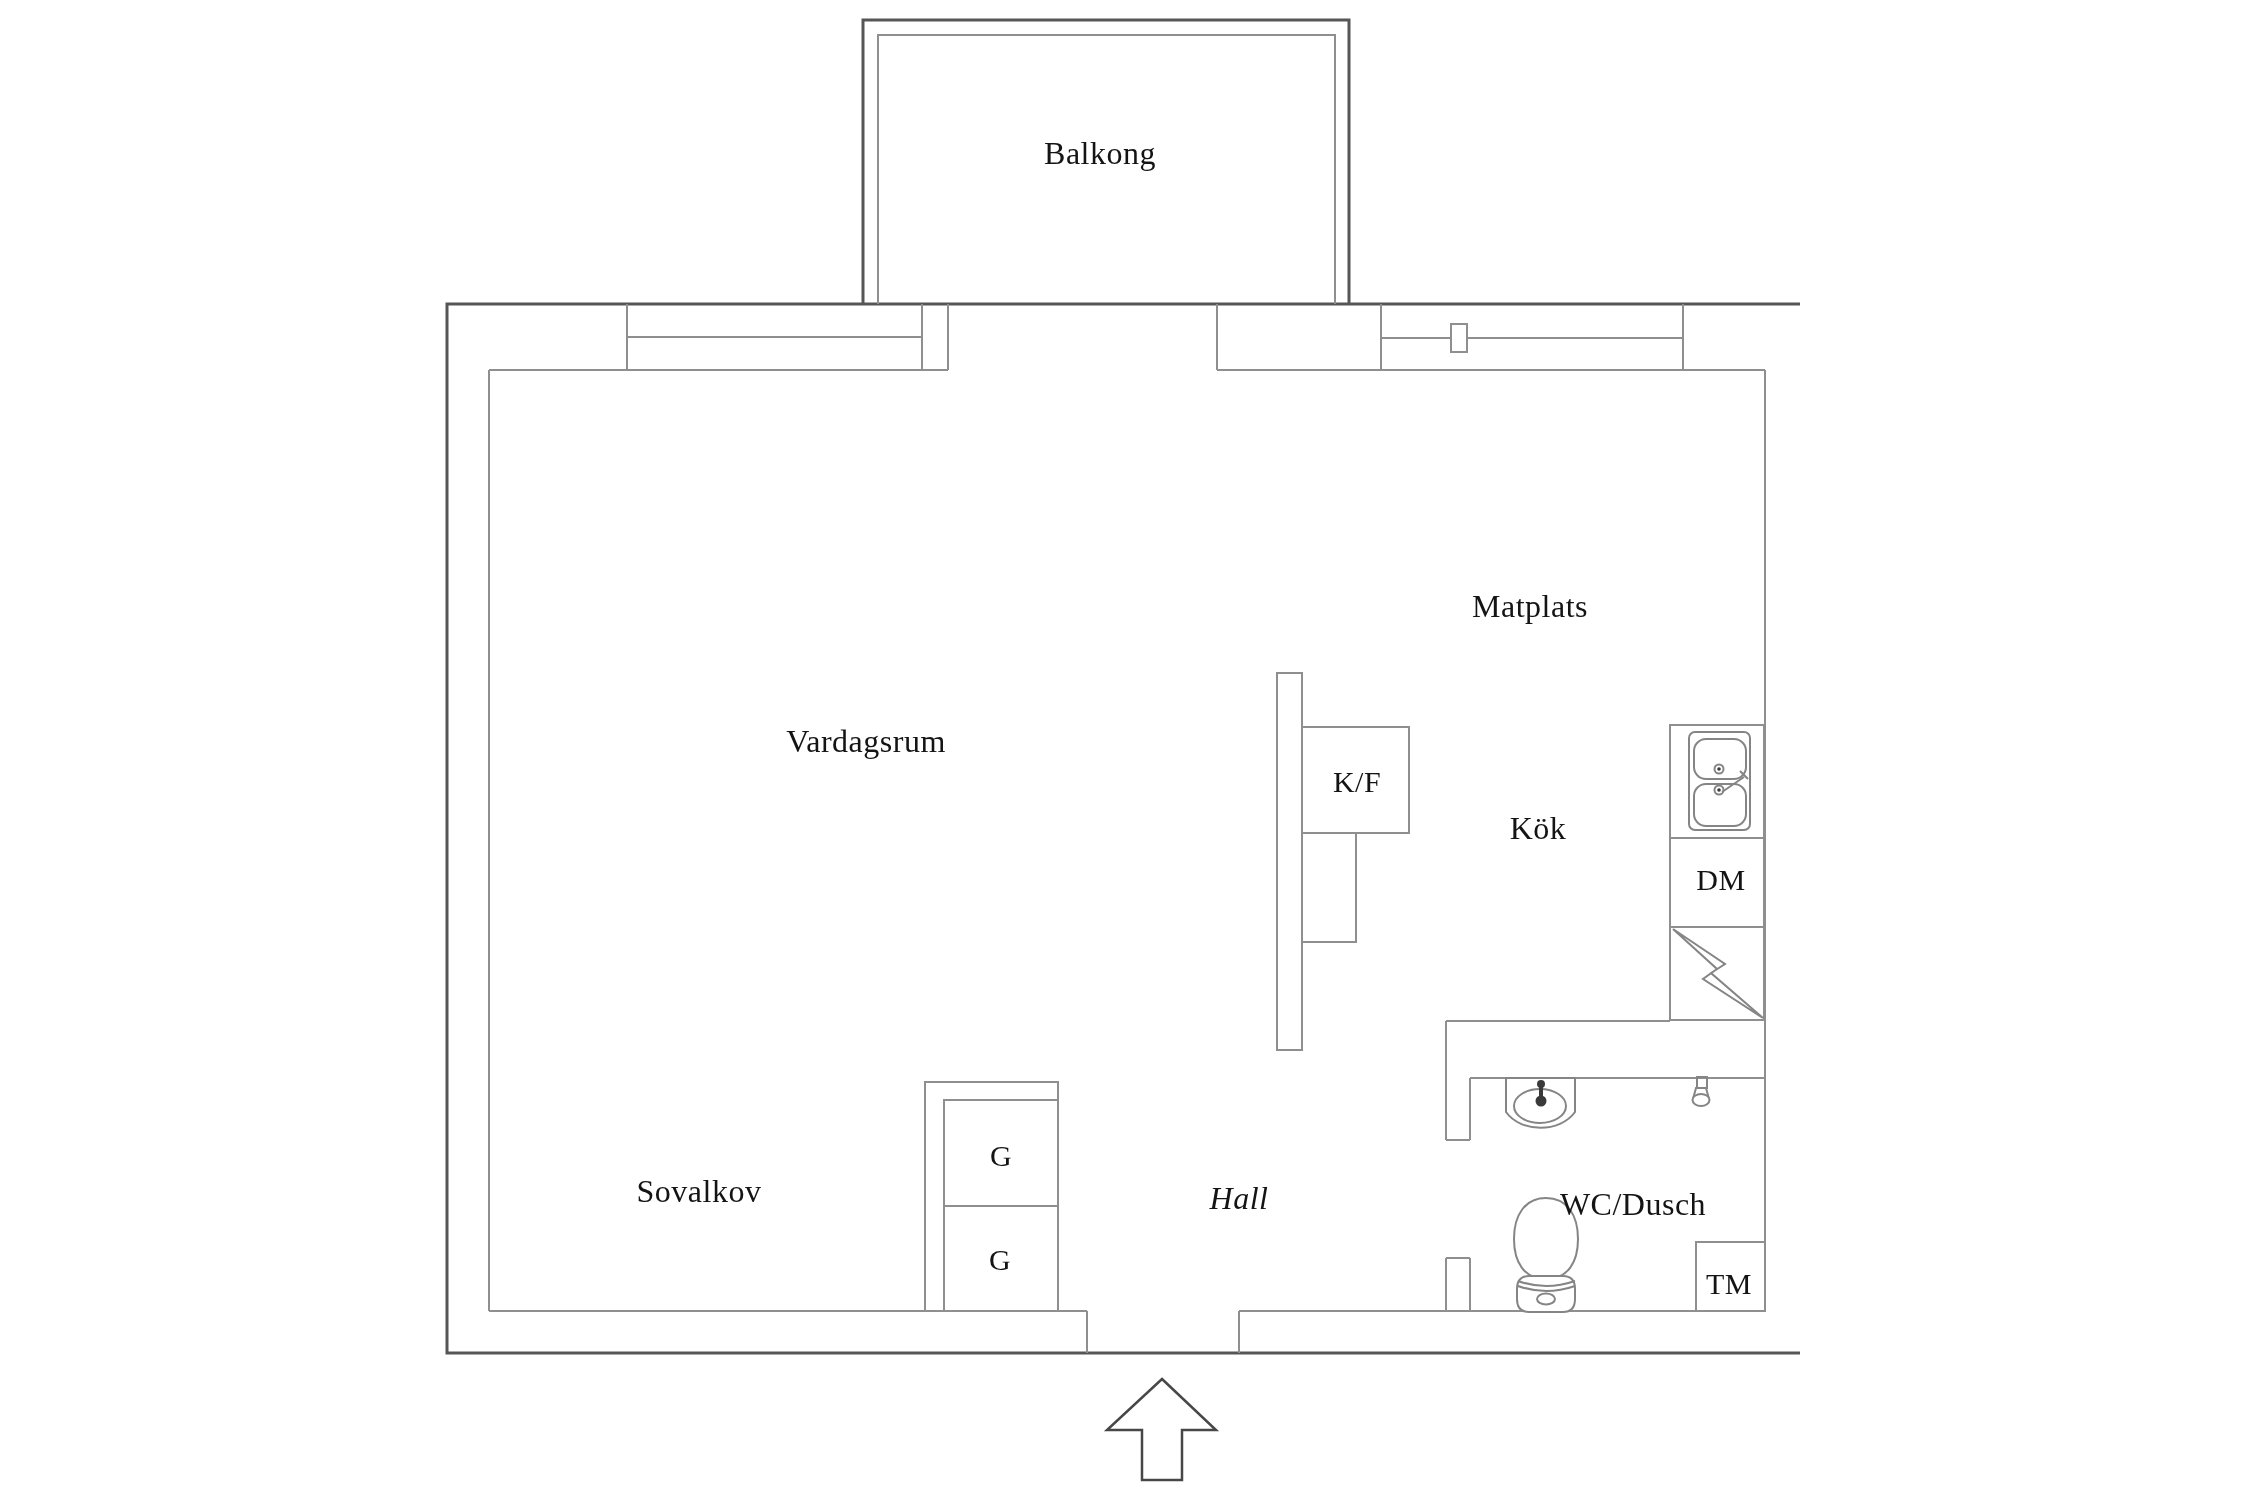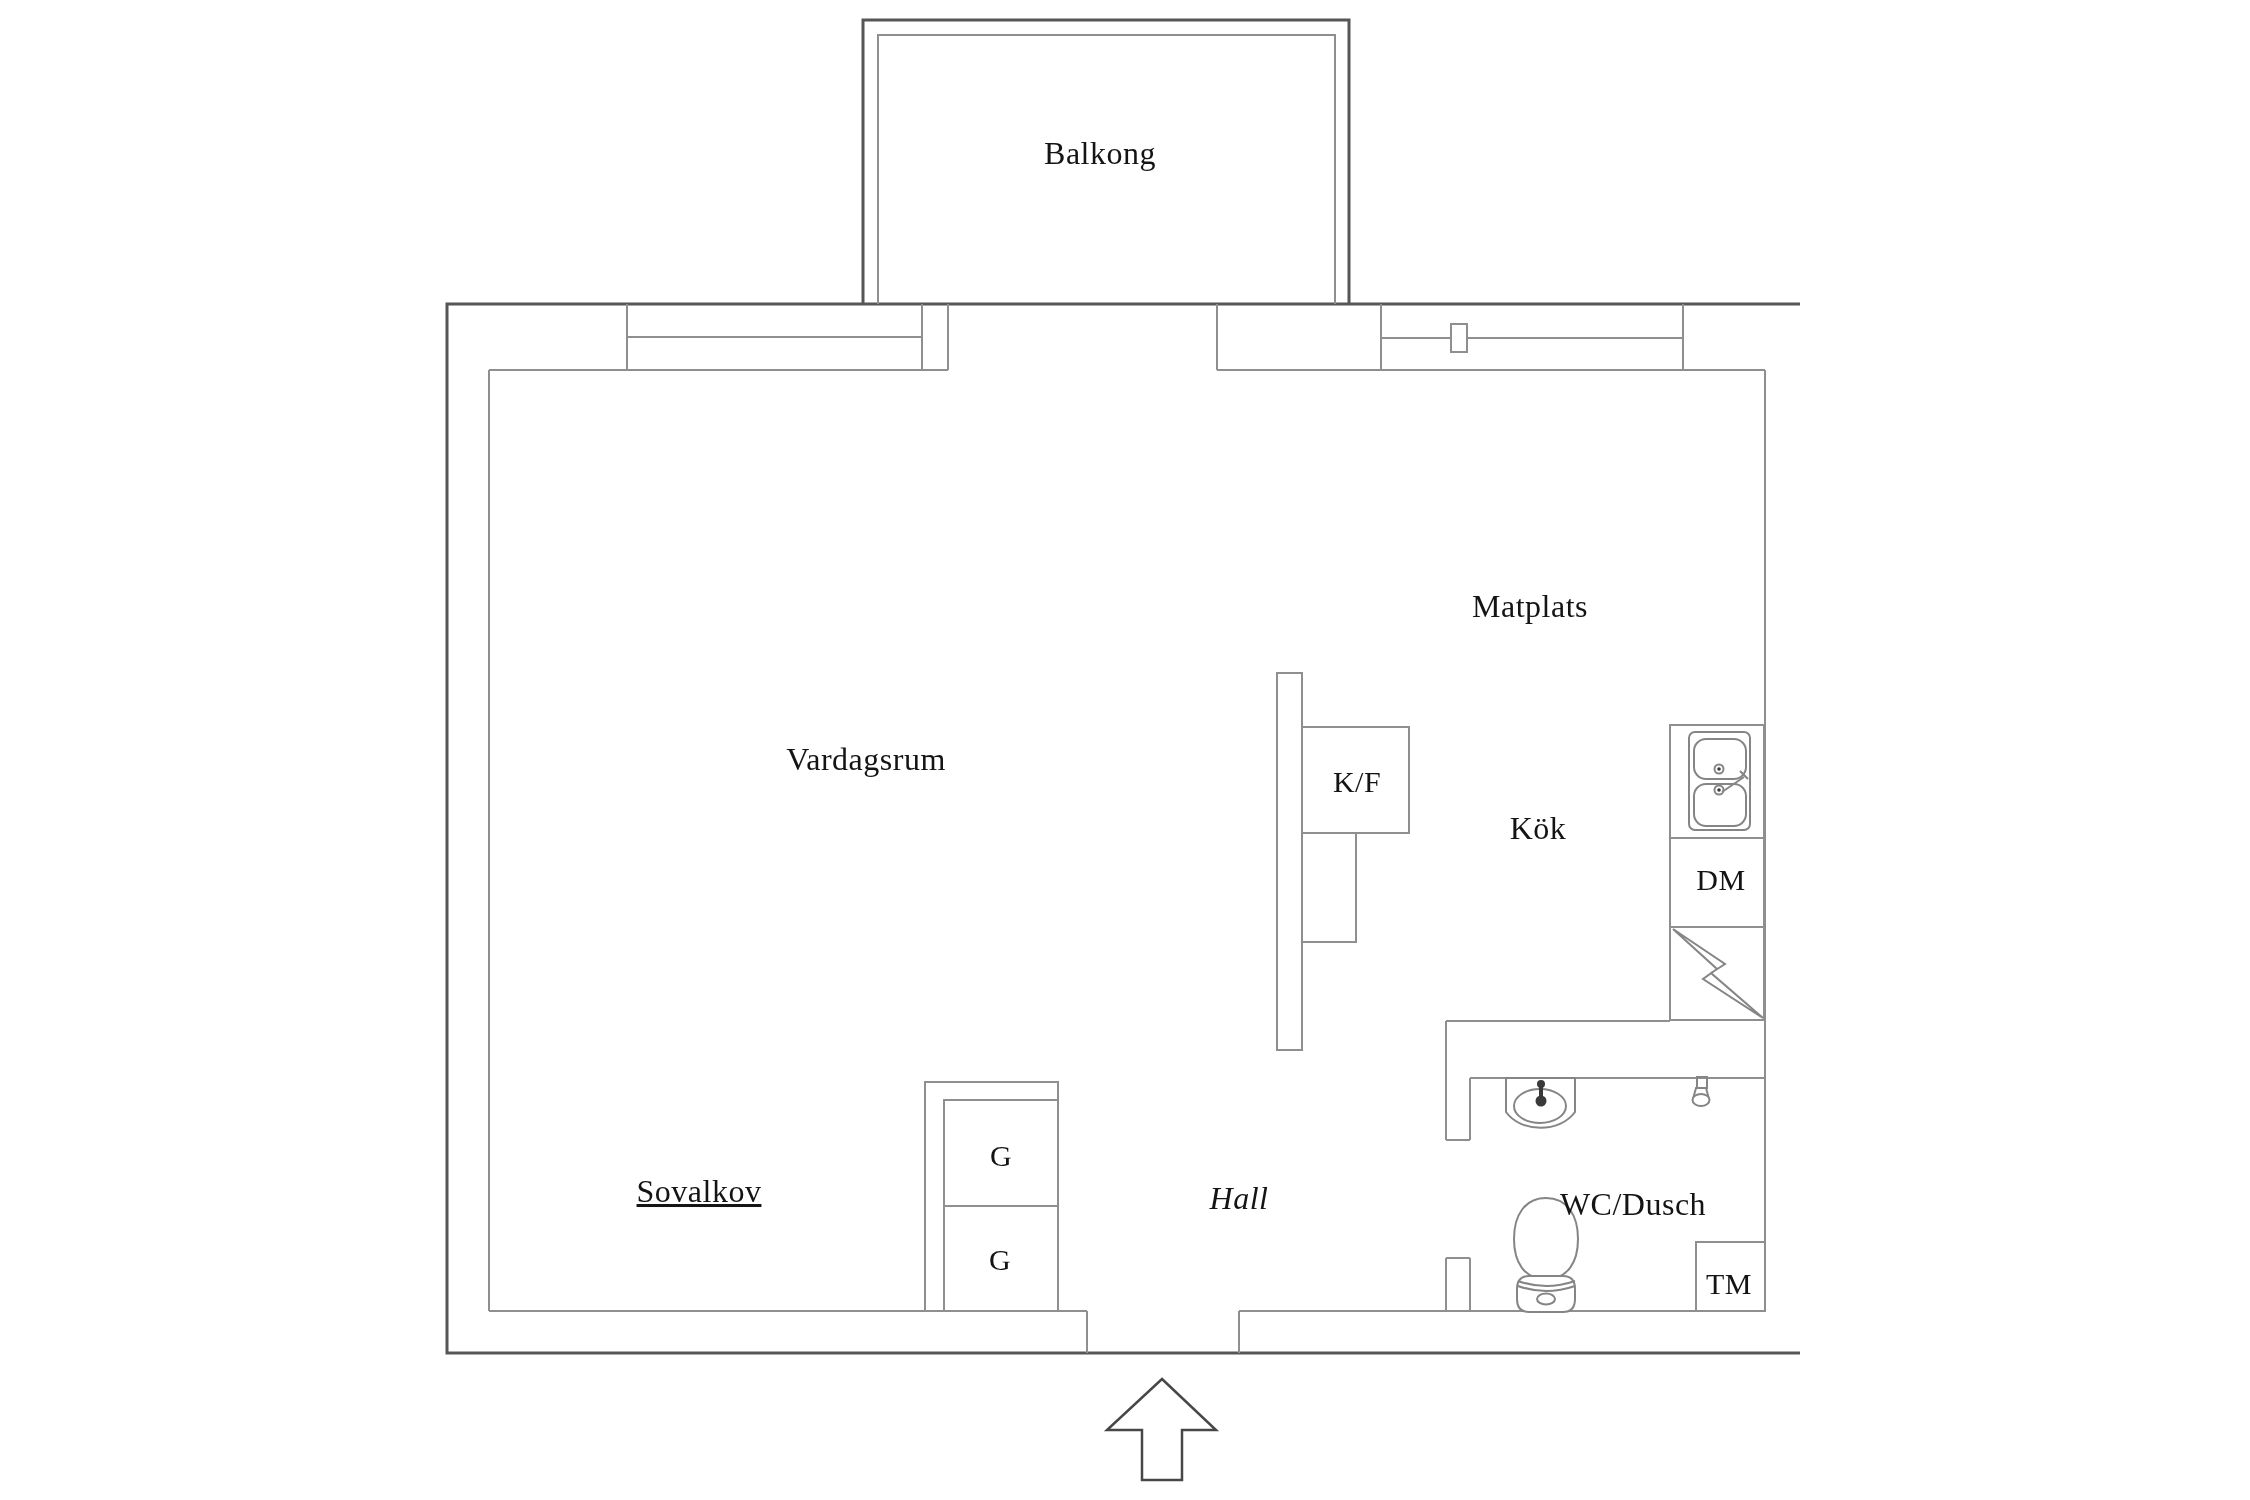--- a/index.html
+++ b/index.html
@@ -127,23 +127,23 @@
       <path class="thin" d="M944,1206 L1057,1206"></path>
     </g>
 
     <g>
       <polygon class="dark" points="1162,1379 1216,1430 1182,1430 1182,1480 1142,1480 1142,1430 1107,1430"></polygon>
     </g>
   </svg>
 
   <div class="lbl" style="left:1100px;top:155px;">Balkong</div>
   <div class="lbl" style="left:1530px;top:560px;margin-top:48px;">Matplats</div>
-  <div class="lbl" style="left:866px;top:761px;">Vardagsrum</div>
+  <div class="lbl" style="left:866px;top:743px;">Vardagsrum</div>
   <div class="lbl" style="left:1538px;top:830px;">Kök</div>
-  <div class="lbl" style="left:699px;top:1193px;text-decoration:underline;">Sovalkov</div>
+  <div class="lbl" style="left:699px;top:1193px;">Sovalkov</div>
   <div class="lbl" style="left:1239px;top:1200px;font-style:italic;">Hall</div>
   <div class="lbl" style="left:1633px;top:1198px;margin-top:8px;">WC/Dusch</div>
 
   <div class="lbl small" style="left:1357px;top:783px;">K/F</div>
   <div class="lbl small" style="left:1721px;top:881px;">DM</div>
   <div class="lbl small" style="left:1729px;top:1277px;margin-top:8px;">TM</div>
   <div class="lbl small" style="left:1001px;top:1157px;">G</div>
   <div class="lbl small" style="left:1000px;top:1261px;">G</div>
 </div>
 

